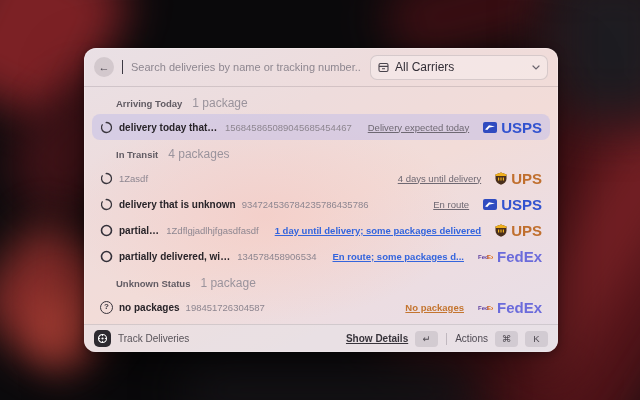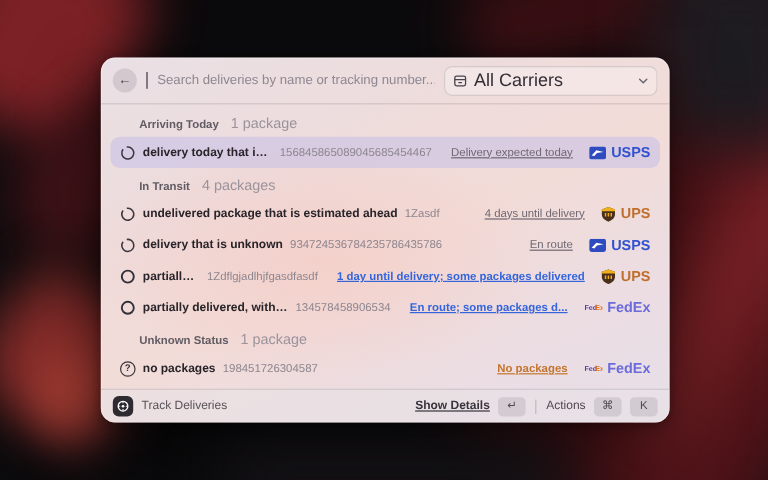--- a/index.html
+++ b/index.html
@@ -26,40 +26,40 @@
   
   .hdr{position:relative;height:38px;display:flex;align-items:center;padding:0 10px;gap:8px;}
   .back-btn{width:20px;height:20px;border-radius:50%;background:rgba(70,62,70,.14);
     display:flex;align-items:center;justify-content:center;font-size:11px;color:#46414a;flex:0 0 auto;cursor:default;}
   .caret{width:1px;height:14px;background:#3c3842;flex:0 0 auto;}
   .search{flex:1;border:none;outline:none;background:transparent;font-size:11px;color:#3a353d;
     font-family:"Liberation Sans","DejaVu Sans",sans-serif;padding:0;}
   .search::placeholder{color:#8e8790;}
   .dropdown{width:162px;height:25px;flex:0 0 auto;display:flex;align-items:center;gap:6px;padding:0 8px;
     border-radius:7px;background:rgba(255,255,255,.30);box-shadow:inset 0 0 0 1px rgba(110,100,110,.22);}
-  .dd-label{flex:1;font-size:15px;font-weight:500;color:#322e36;}
+  .dd-label{flex:1;font-size:12px;font-weight:500;color:#322e36;}
   .divider{height:1px;background:rgba(90,80,90,.18);margin:0;}
   
   .content{position:relative;padding:2px 8px 0;}
   .sec-hdr{display:flex;gap:10px;align-items:baseline;margin:7px 24px 4px;}
   .sec-title{font-size:9.5px;font-weight:700;color:#615b63;}
   .sec-count{font-size:12px;color:#9a939c;}
   .row{height:26px;display:flex;align-items:center;gap:6px;padding:0 8px;border-radius:8px;}
   .row.selected{background:rgba(196,192,232,.55);}
   .row-icon{flex:0 0 auto;width:13px;height:13px;display:flex;align-items:center;justify-content:center;}
   .q-circle{width:11px;height:11px;border:1.2px solid #38343c;border-radius:50%;
     font-size:8px;font-weight:700;color:#38343c;display:flex;align-items:center;justify-content:center;line-height:1;}
   .row-title{font-size:10px;font-weight:600;color:#282429;white-space:nowrap;overflow:hidden;text-overflow:ellipsis;flex:0 1 auto;}
   .tracking{font-size:9.5px;color:#8d8690;white-space:nowrap;flex:0 0 auto;}
   .spacer{flex:1 1 4px;min-width:4px;}
   .status{font-size:9.5px;color:#6e6872;white-space:nowrap;flex:0 0 auto;text-decoration:underline;}
   .status.blue{color:#3465dd;font-weight:600;}
   .status.orange{color:#c4752f;font-weight:600;}
   .carrier{display:flex;align-items:center;gap:4px;margin-left:8px;flex:0 0 auto;}
-  .carrier-label{font-size:12px;font-weight:700;}
+  .carrier-label{font-size:15px;font-weight:700;}
   .carrier-label.usps{color:#3253cf;}
   .carrier-label.ups{color:#c06f2e;}
   .carrier-label.fedex{color:#6b6bdb;}
   
   .footer{position:absolute;left:0;right:0;bottom:0;height:27px;display:flex;align-items:center;gap:7px;
     padding:0 10px;border-top:1px solid rgba(90,80,90,.16);background:rgba(232,226,230,.55);}
   .app-icon{width:17px;height:17px;border-radius:5px;background:#2d2a30;display:flex;align-items:center;justify-content:center;flex:0 0 auto;}
   .app-name{font-size:10px;color:#585359;flex:0 0 auto;}
   .f-spacer{flex:1;}
   .f-primary{font-size:10px;font-weight:700;color:#38343b;text-decoration:underline;}
@@ -140,21 +140,20 @@
       <span class="sec-title">In Transit</span>
       <span class="sec-count">4 packages</span>
     </div>
 
     <div class="row">
       <span class="row-icon">
         <svg width="13" height="13" viewBox="0 0 13 13">
             <circle cx="6.5" cy="6.5" r="5" fill="none" stroke="#3a363e" stroke-width="1.3" stroke-dasharray="27 5" transform="rotate(-100 6.5 6.5)"></circle>
           </svg>
       </span>
-      <span class="row-title">undelivered package that is estimated ahead</span>
       <span class="tracking">1Zasdf</span>
       <span class="spacer"></span>
       <span class="status">4 days until delivery</span>
       <span class="carrier">
         <svg width="12" height="13" viewBox="0 0 12 13">
             <path d="M6 0.5 L11.5 2.5 V6.4 C11.5 9.6 9.3 11.6 6 12.7 C2.7 11.6 0.5 9.6 0.5 6.4 V2.5 Z" fill="#4a2f1b"></path>
             <path d="M6 0.5 L11.5 2.5 V4 L0.5 4 V2.5 Z" fill="#f0b01e"></path>
             <path d="M3 5.5 h1.2 v3 h-1.2 z M5.4 5.5 h1.2 v3 h-1.2 z M7.8 5.5 h1.2 v3 h-1.2 z" fill="#f0b01e"></path>
           </svg>
         <span class="carrier-label ups">UPS</span>

